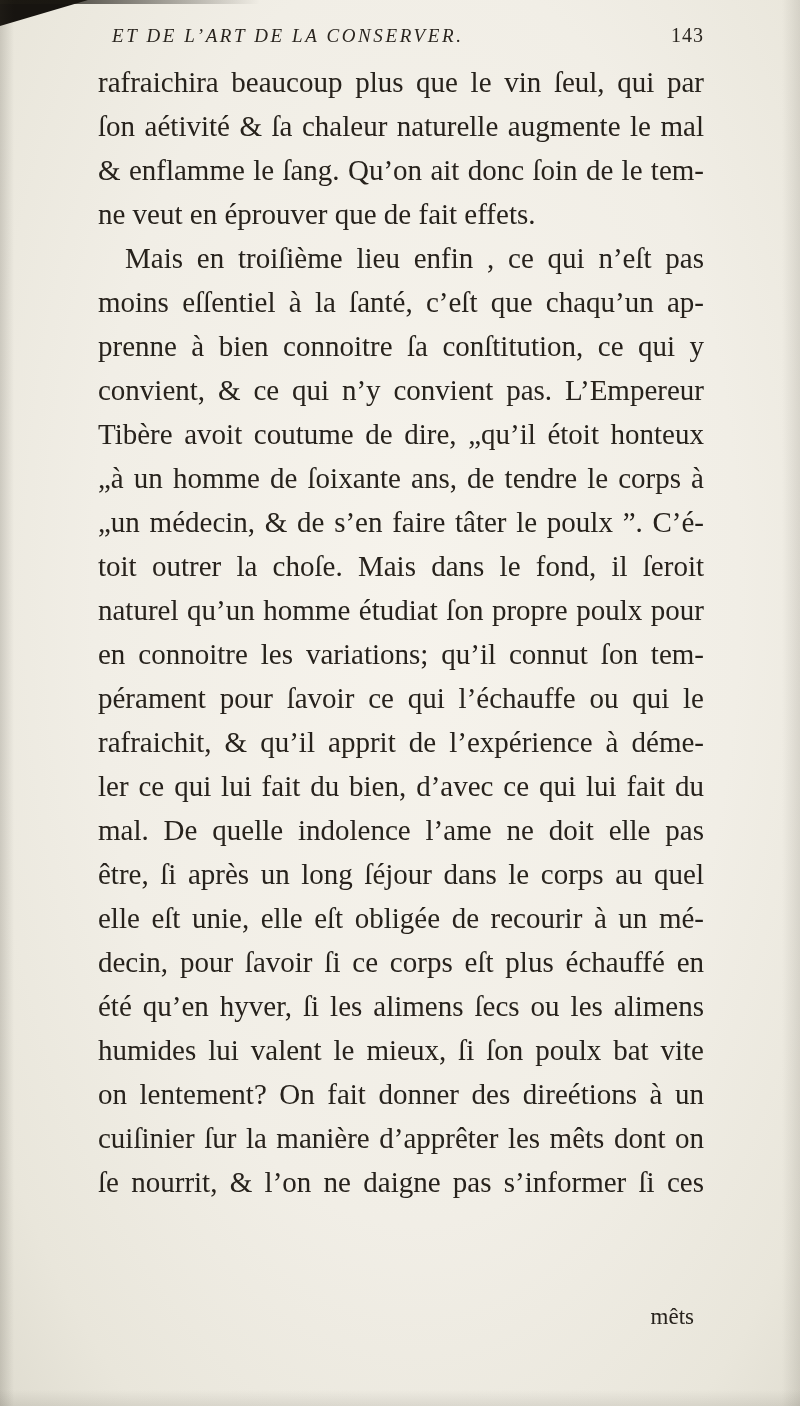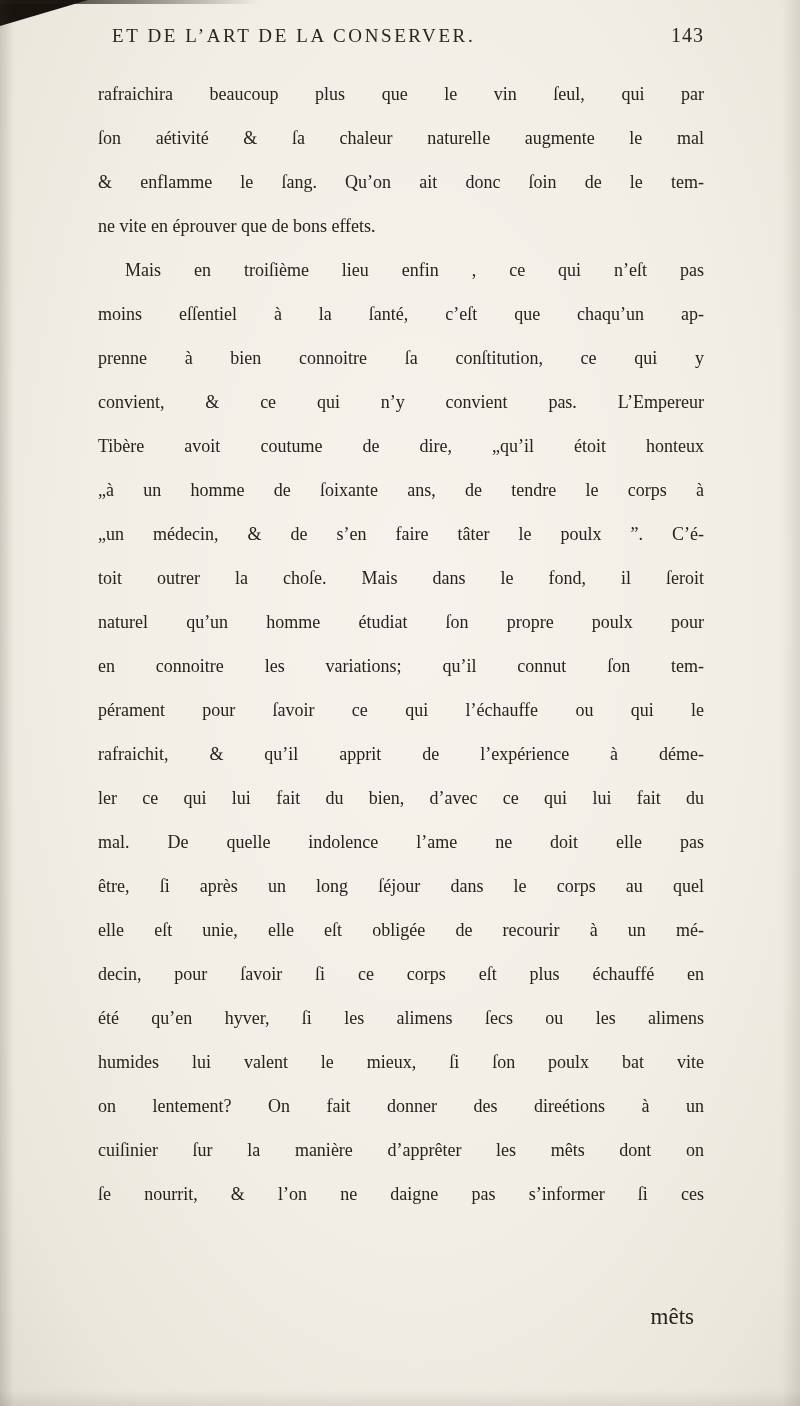--- a/index.html
+++ b/index.html
@@ -40,35 +40,36 @@
   }
 
   .header {
     position: absolute;
     top: 24px; left: 98px; width: 606px;
     display: flex; align-items: baseline;
     color: #2a251f;
   }
   .running-title {
     flex: 1;
+    font-style: italic;
     font-size: 19px;
     letter-spacing: 2.6px;
     padding-left: 14px;
     white-space: nowrap;
   }
   .page-num {
     font-size: 20px;
     letter-spacing: 1px;
     font-style: normal;
   }
 
   .body-text {
     position: absolute;
-    top: 72px; left: 98px; width: 606px;
-    font-size: 18px;
+    top: 60px; left: 98px; width: 606px;
+    font-size: 29px;
     line-height: 44px;
     color: #27221c;
   }
   .line {
     text-align: justify;
     text-align-last: justify;
   }
   .line.para-end { text-align-last: left; }
   .line.indent  { text-indent: 27px; }
 
@@ -92,21 +93,21 @@
 
   <div class="header">
     <span class="running-title">ET DE L’ART DE LA CONSERVER.</span>
     <span class="page-num">143</span>
   </div>
 
   <div class="body-text">
     <div class="line">rafraichira beaucoup plus que le vin ſeul, qui par</div>
     <div class="line">ſon aétivité &amp; ſa chaleur naturelle augmente le mal</div>
     <div class="line">&amp; enflamme le ſang. Qu’on ait donc ſoin de le tem-</div>
-    <div class="line para-end">ne vite en éprouver que de bons effets.</div>
+    <div class="line para-end">ne veut en éprouver que de fait effets.</div>
     <div class="line indent">Mais en troiſième lieu enfin , ce qui n’eſt pas</div>
     <div class="line">moins eſſentiel à la ſanté, c’eſt que chaqu’un ap-</div>
     <div class="line">prenne à bien connoitre ſa conſtitution, ce qui y</div>
     <div class="line">convient, &amp; ce qui n’y convient pas. L’Empereur</div>
     <div class="line">Tibère avoit coutume de dire, „qu’il étoit honteux</div>
     <div class="line">„à un homme de ſoixante ans, de tendre le corps à</div>
     <div class="line">„un médecin, &amp; de s’en faire tâter le poulx ”. C’é-</div>
     <div class="line">toit outrer la choſe. Mais dans le fond, il ſeroit</div>
     <div class="line">naturel qu’un homme étudiat ſon propre poulx pour</div>
     <div class="line">en connoitre les variations; qu’il connut ſon tem-</div>

